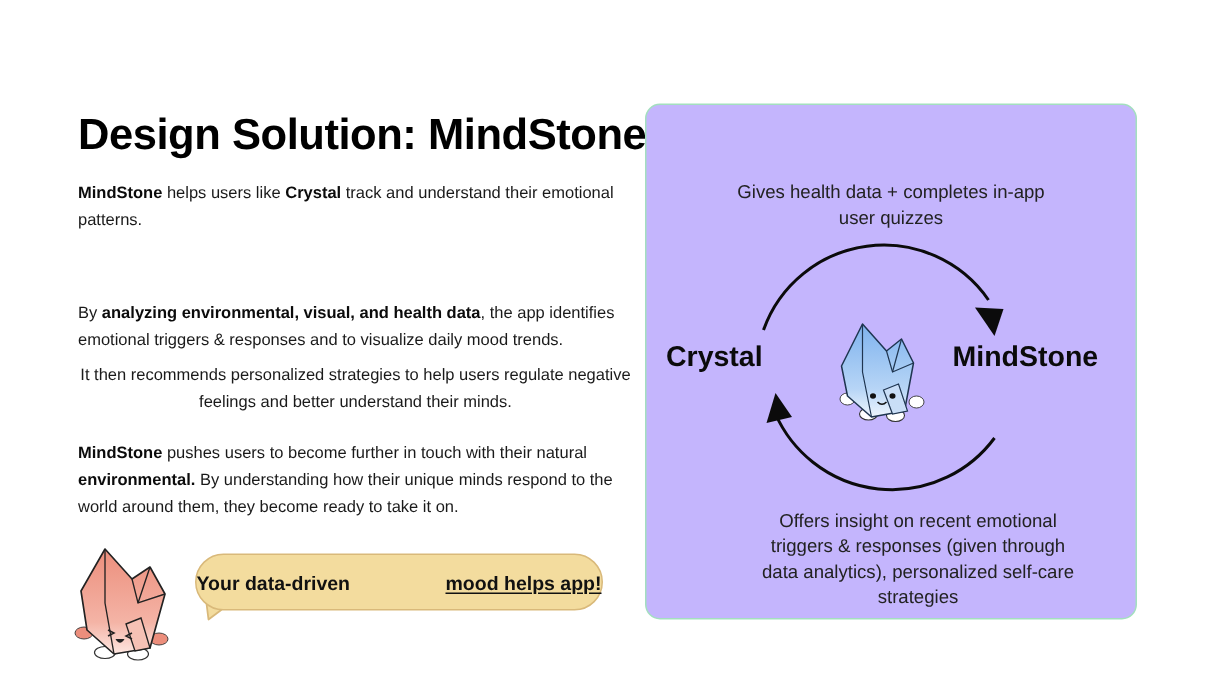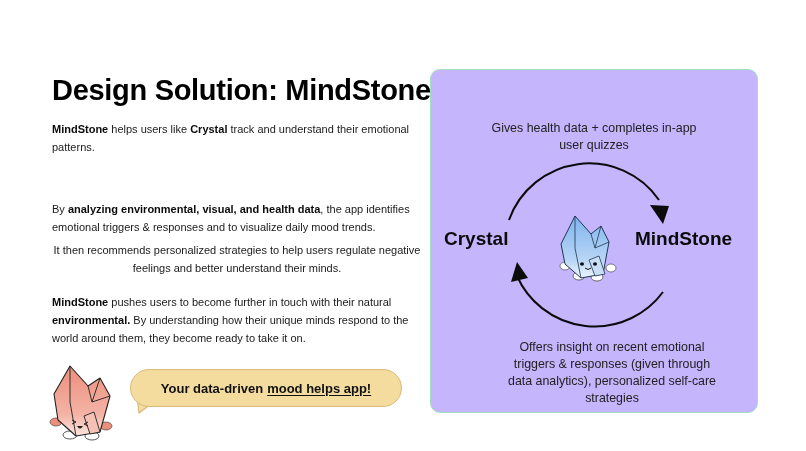--- a/index.html
+++ b/index.html
@@ -19,21 +19,21 @@
     #p1 { top: 120px; }
     #p2 { top: 176px; margin-top: 24px; }
     #p3 { top: 241px; text-align: center; }
     #p4 { top: 293px; }
 
     .mascot-left { position: absolute; left: 48px; top: 362px; width: 82px; height: 82px; }
 
     .bubble {
       position: absolute; left: 130px; top: 369px; width: 272px; height: 38px;
       background: #f3dc9e; border: 1.2px solid #d9b97a; border-radius: 19px;
-      display: flex; align-items: center; justify-content: center;
+      display: flex; align-items: center; justify-content: space-between;
       font-size: 13px; font-weight: 700; color: #111;
     }
     .bubble .ul { text-decoration: underline; text-underline-offset: 2px; margin-left: 4px; }
     .bubble-tail { position: absolute; left: 133px; top: 397px; width: 24px; height: 18px; }
 
     .panel {
       position: absolute; left: 430px; top: 69px; width: 328px; height: 344px;
       background: #c4b5fd; border: 1.2px solid #a3dfbf; border-radius: 10px; padding-left: 40px;
     }
     .panel-top {

